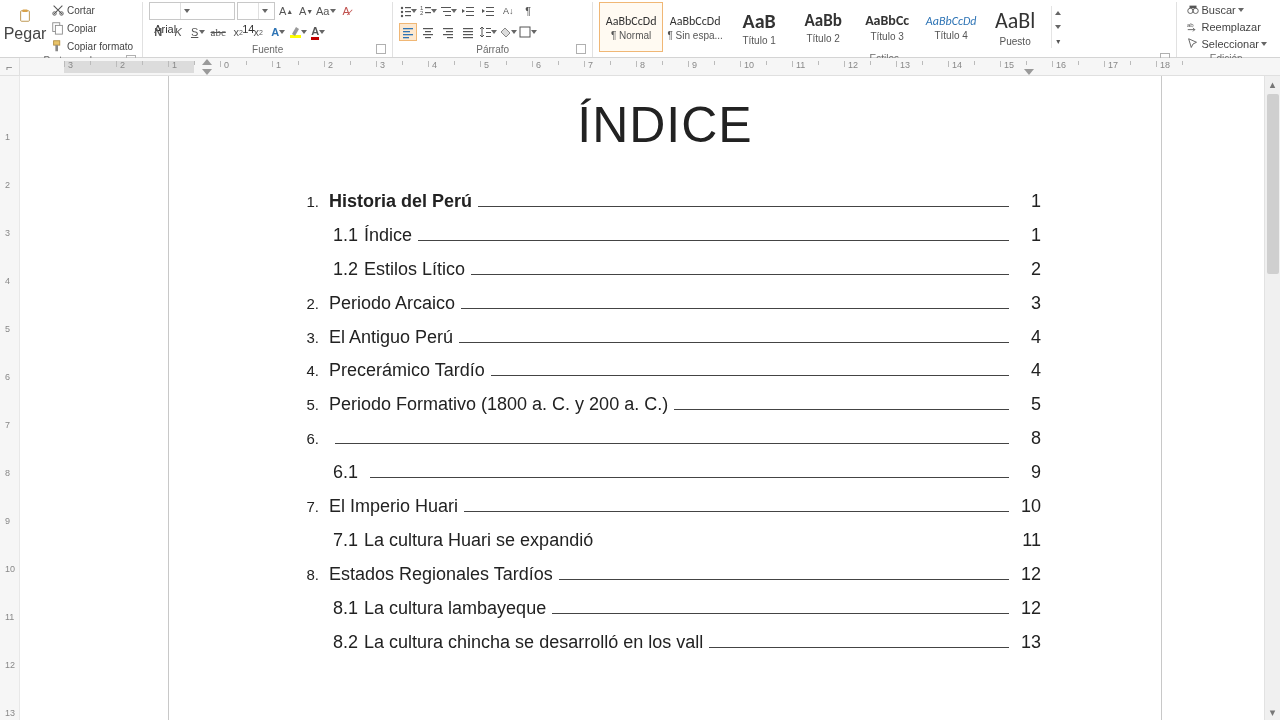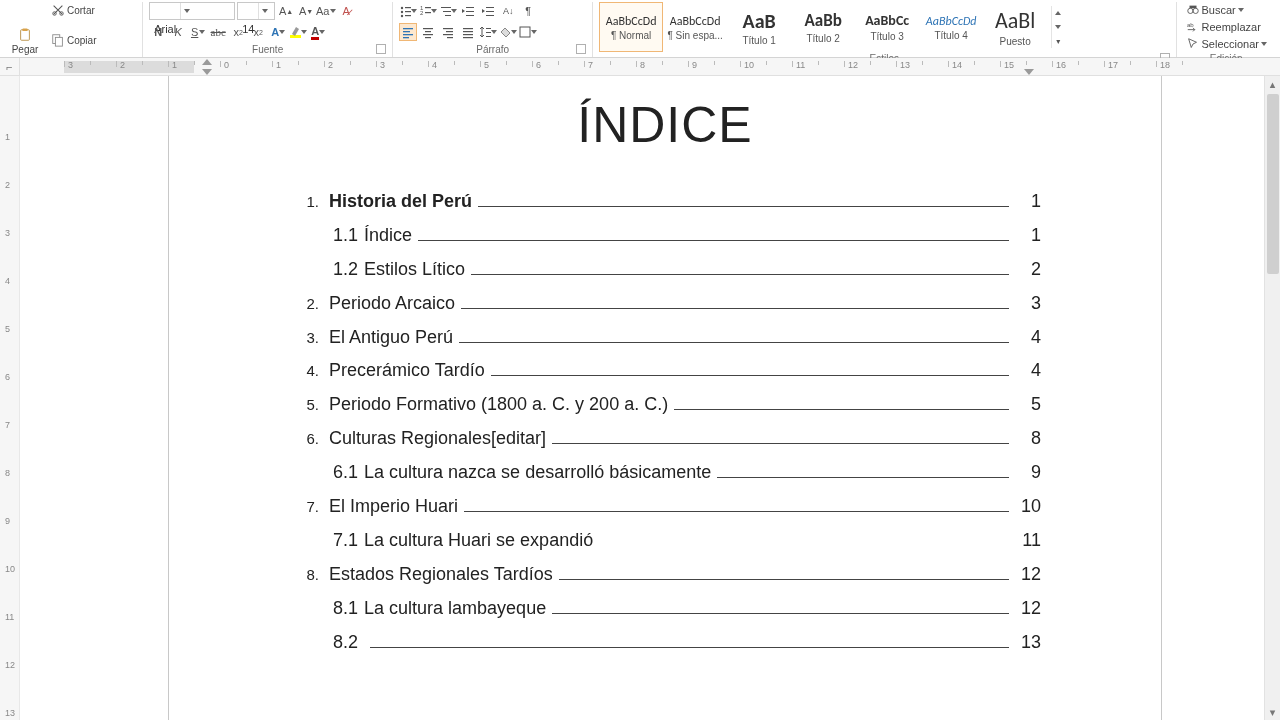--- a/index.html
+++ b/index.html
@@ -15,22 +15,22 @@
   .rg-body { display: flex; align-items: center; gap: 2px; }
   .rg-label { text-align: center; font-size: 10px; color: #6a6a6a; height: 14px; line-height: 14px; position: relative; }
   .rg-label .dlg { position: absolute; right: 0; top: 1px; width: 10px; height: 10px; border: 1px solid #b0b0b0; }
 
   .mini-btn { display: inline-flex; align-items: center; gap: 2px; padding: 1px 3px; color: #444; }
   .mini-btn svg, .drop svg { flex: none; }
   .ico { width: 14px; height: 14px; display: inline-block; }
 
   .paste-col { display: flex; flex-direction: column; align-items: center; padding-right: 6px; }
   .paste-main { width: 30px; height: 32px; display: flex; flex-direction: column; align-items: center; justify-content: flex-end; }
-  .paste-main .lbl { font-size: 10px; color: #444; }
-  .clip-stack { display: flex; flex-direction: column; gap: 14px; }
+  .paste-main .lbl { font-size: 16px; color: #444; }
+  .clip-stack { display: flex; flex-direction: column; gap: 2px; }
   .clip-stack .mini-btn { font-size: 10px; }
 
   .font-row1, .font-row2 { display: flex; align-items: center; gap: 2px; }
   .combo { display: inline-flex; align-items: center; border: 1px solid #c8c8c8; height: 18px; background: #fff; }
   .combo .val { padding: 0 4px; font-size: 11px; color: #333; margin-top: 36px; }
   .combo .arr { width: 12px; height: 16px; border-left: 1px solid #e0e0e0; display: flex; align-items: center; justify-content: center; }
   .btn-sq { width: 18px; height: 18px; display: inline-flex; align-items: center; justify-content: center; color: #555; font-size: 11px; }
   .btn-sq.sel { background: #fde8cf; border: 1px solid #f0b775; }
 
   .styles-list { display: flex; gap: 0; }
@@ -587,27 +587,25 @@
               <span class="toc-page">4</span>
             </div>
             <div class="toc-row">
               <span class="toc-num">5.</span>
               <span class="toc-text"> Periodo Formativo (1800 a. C. y 200 a. C.)</span>
               <span class="toc-fill"></span>
               <span class="toc-page">5</span>
             </div>
             <div class="toc-row">
               <span class="toc-num">6.</span>
-              <span class="toc-text"> Culturas Regionales[editar]</span>
               <span class="toc-fill"></span>
               <span class="toc-page">8</span>
             </div>
             <div class="toc-row sub">
               <span class="toc-num">6.1</span>
-              <span class="toc-text">La cultura nazca se desarrolló básicamente</span>
               <span class="toc-fill"></span>
               <span class="toc-page">9</span>
             </div>
             <div class="toc-row">
               <span class="toc-num">7.</span>
               <span class="toc-text"> El Imperio Huari</span>
               <span class="toc-fill"></span>
               <span class="toc-page">10</span>
             </div>
             <div class="toc-row sub">
@@ -623,20 +621,21 @@
               <span class="toc-page">12</span>
             </div>
             <div class="toc-row sub">
               <span class="toc-num">8.1</span>
               <span class="toc-text">La cultura lambayeque</span>
               <span class="toc-fill"></span>
               <span class="toc-page">12</span>
             </div>
             <div class="toc-row sub">
               <span class="toc-num">8.2</span>
+              <span class="toc-text">La cultura chincha se desarrolló en los vall</span>
               <span class="toc-fill"></span>
               <span class="toc-page">13</span>
             </div>
           </div>
       </div>
     </div>
   </div>
 
   <div class="scroll-track">
     <div class="scroll-up">▴</div>

